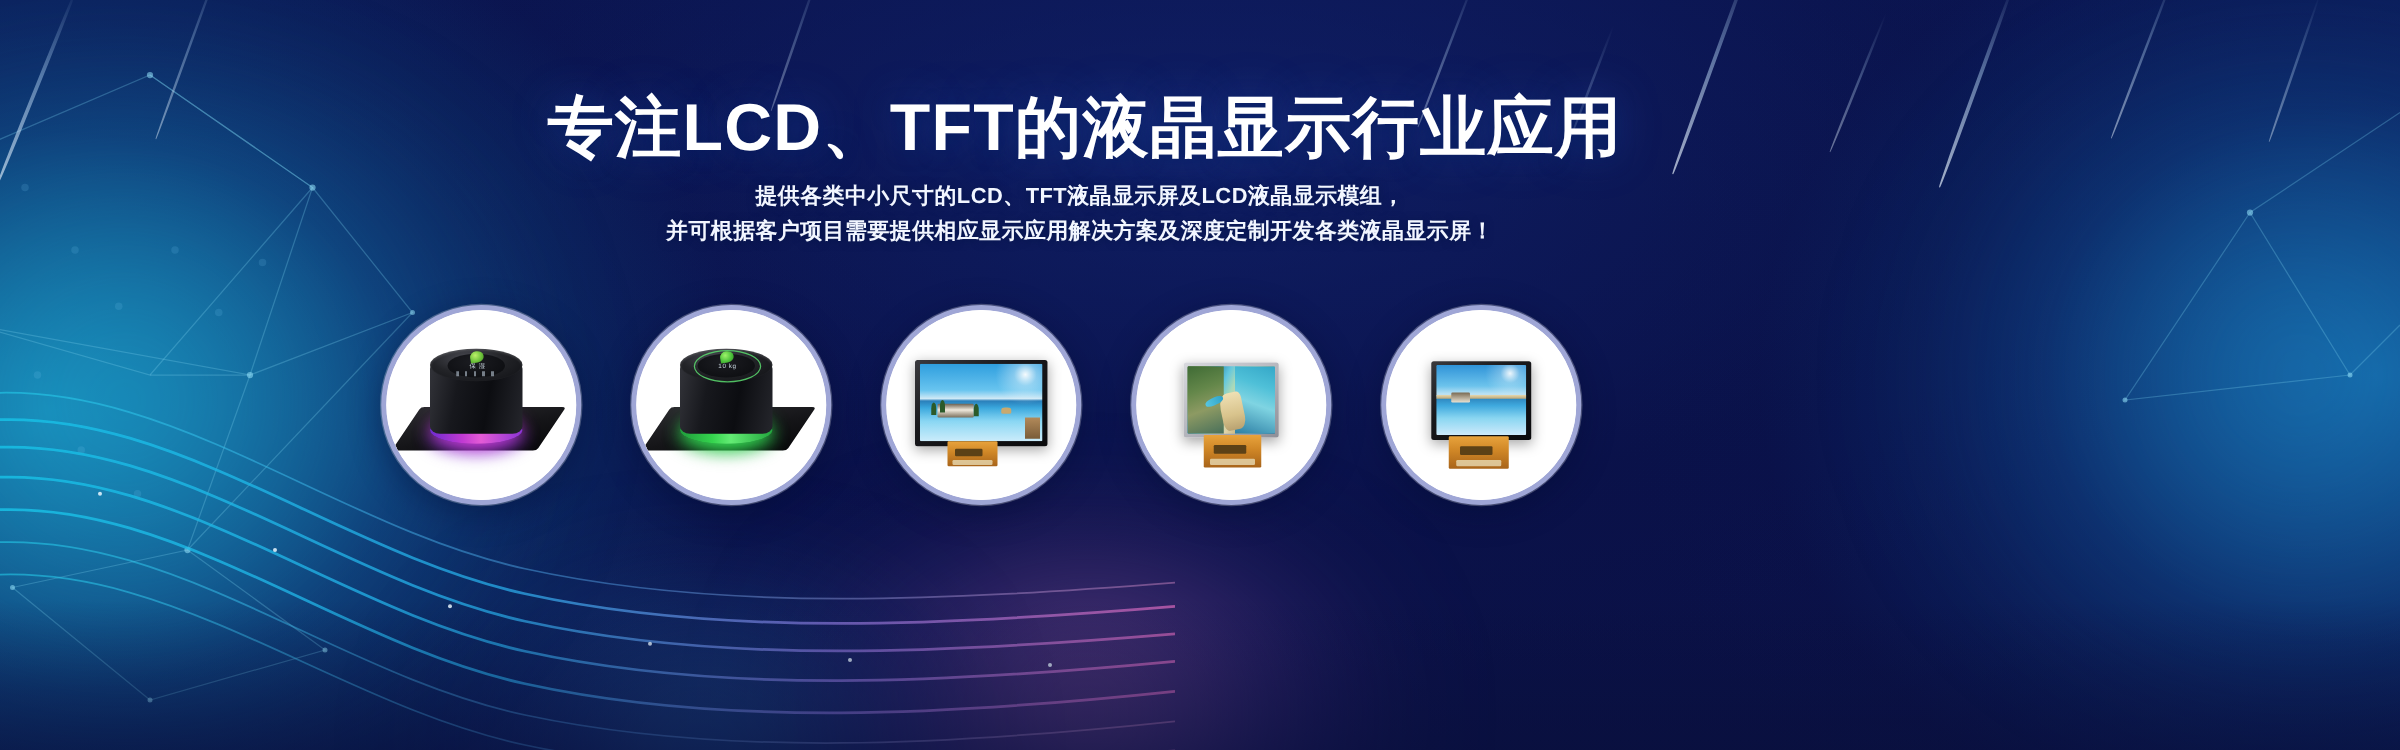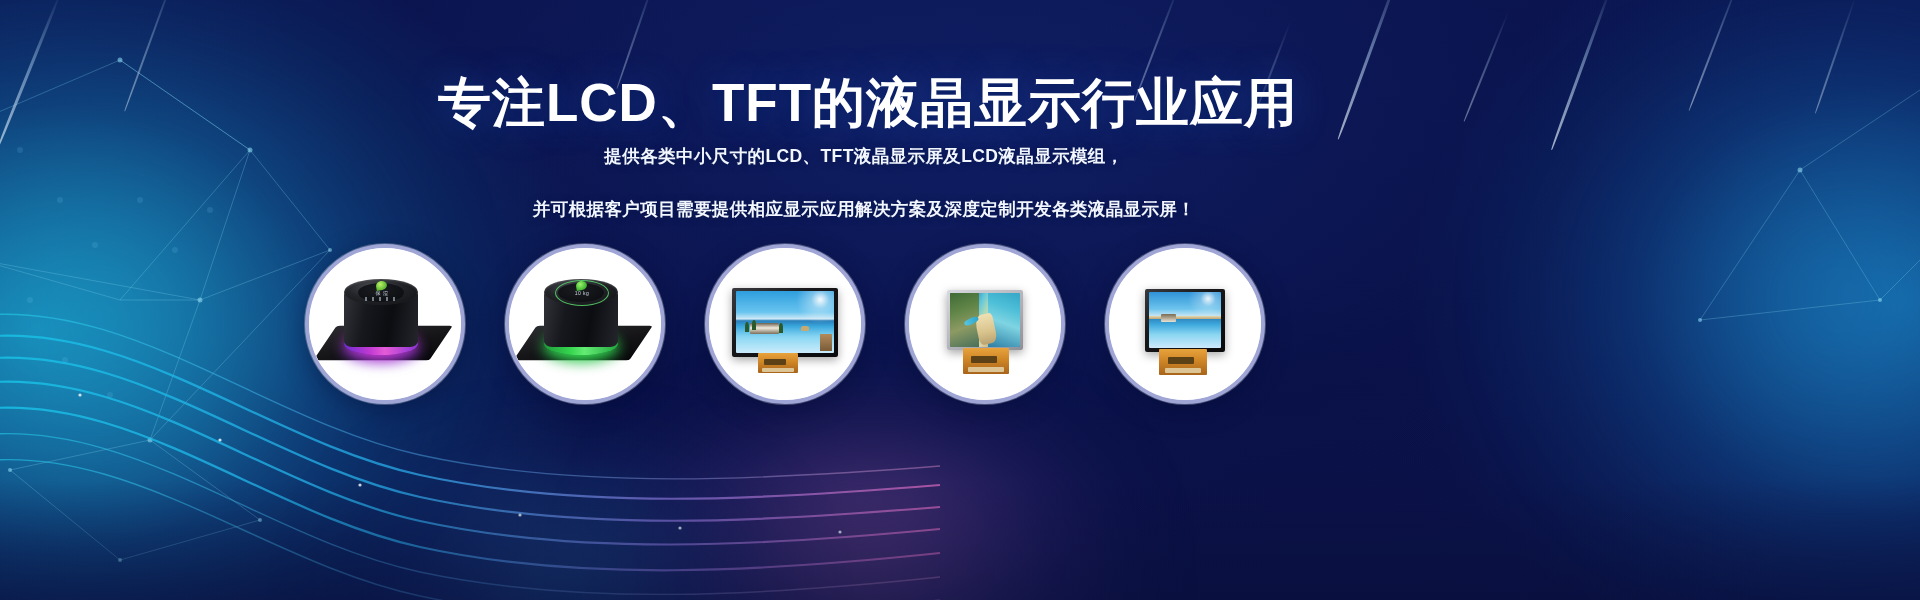--- a/index.html
+++ b/index.html
@@ -40,21 +40,21 @@
     letter-spacing:1px;
     text-shadow:0 2px 14px rgba(0,25,90,0.75), 0 0 34px rgba(70,130,255,0.35);
   }
   .sub{
     position:absolute;left:0;width:1728px;
     font-size:17.5px;line-height:26px;font-weight:bold;color:#f2f6ff;
     letter-spacing:0.4px;
     text-shadow:0 1px 7px rgba(0,20,70,0.75);
   }
   #sub1{top:143px;}
-  #sub2{top:196px;}
+  #sub2{top:171px;}
 
   
   .circles{position:absolute;left:0;top:244px;width:1920px;height:160px;z-index:7;}
   .circle{
     position:absolute;top:0;width:152px;height:152px;border-radius:50%;
     background:#ffffff;
     border:4px solid #9fa6d6;
     box-shadow:0 0 0 1px rgba(255,255,255,0.25), 0 6px 26px rgba(0,10,50,0.45);
     overflow:hidden;
   }

